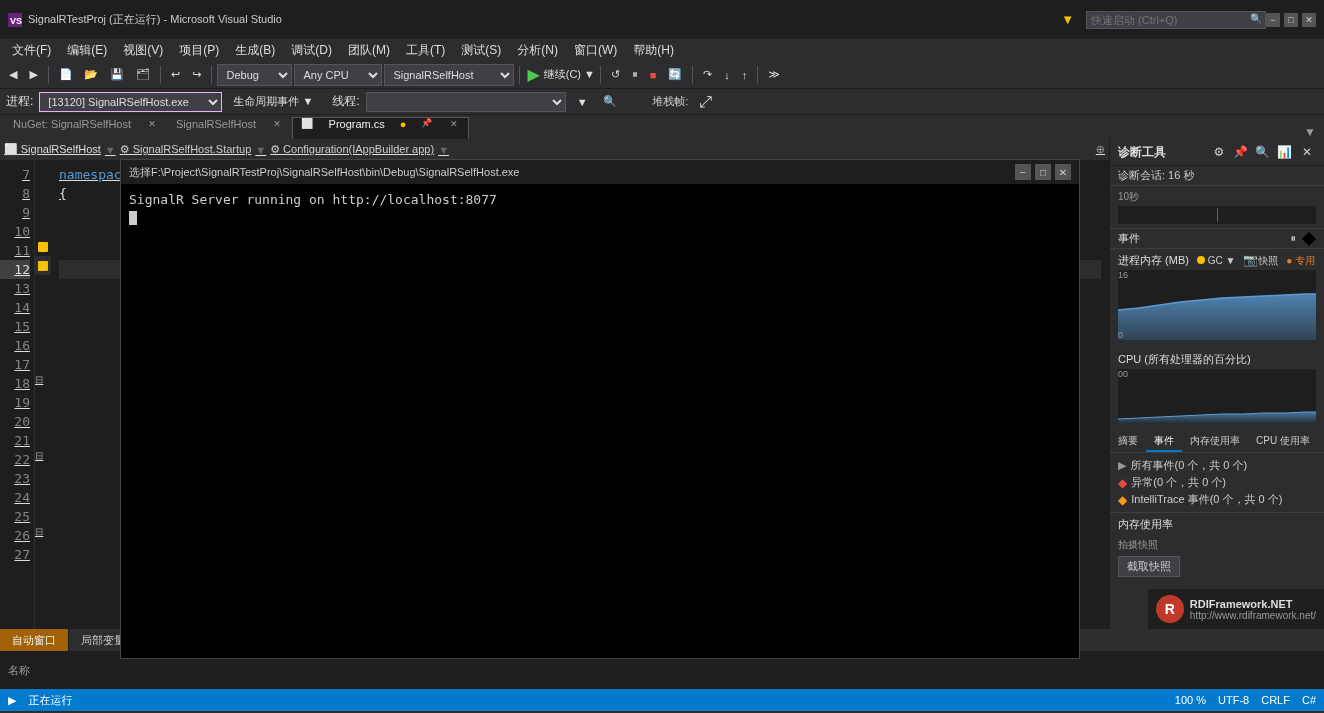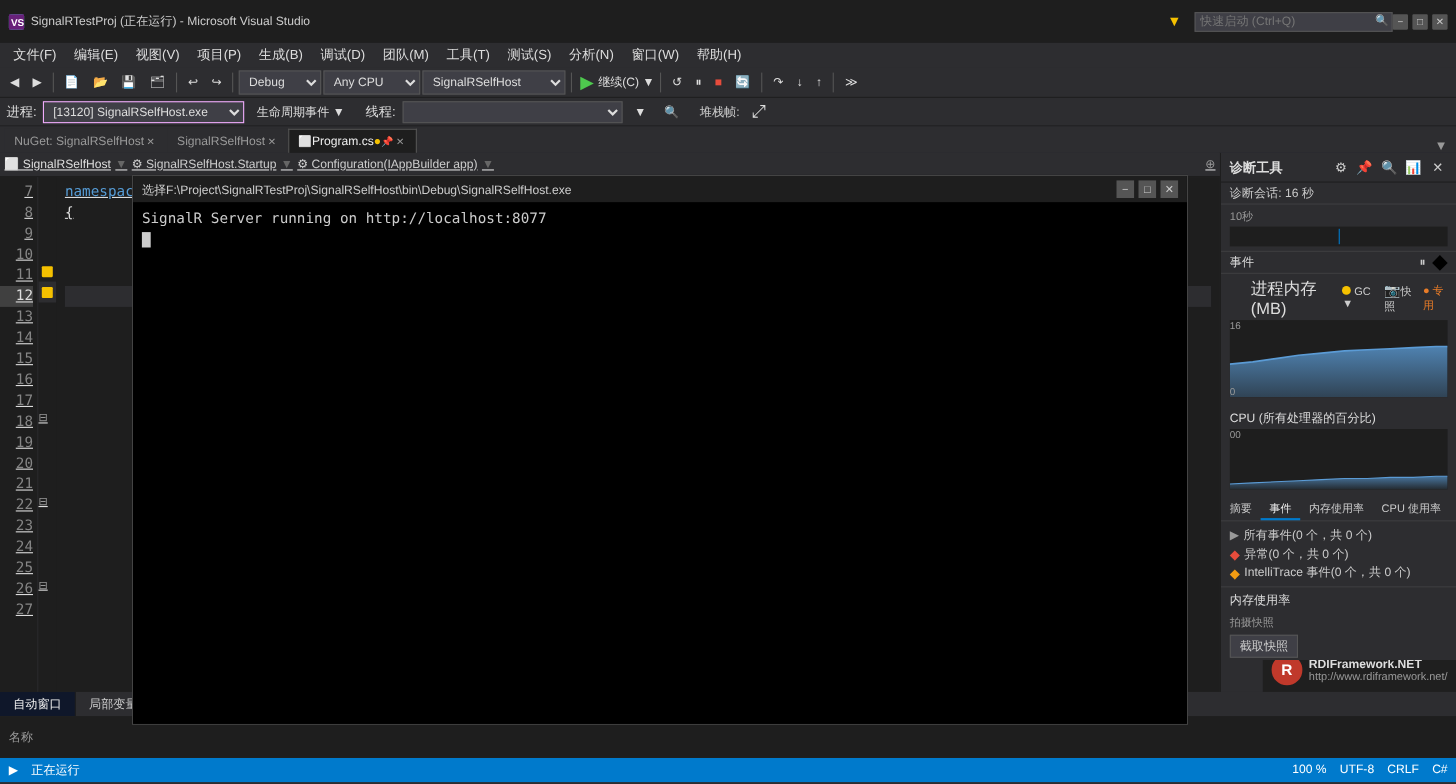--- a/index.html
+++ b/index.html
@@ -156,24 +156,24 @@
     .tab-bar {
       background: #2d2d30;
       height: 24px;
       display: flex;
       align-items: flex-end;
       padding: 0 4px;
     }
     .tab {
       height: 22px;
       padding: 0 8px;
-      display: flex; align-items: center;
+      display: flex; align-items: flex-start;
       font-size: 11px;
       cursor: pointer;
-      gap: 0;
+      gap: 15px;
       border: 1px solid transparent;
       border-bottom: none;
       color: #999;
       background: #2d2d30;
     }
     .tab.active {
       background: #1e1e1e;
       color: #eee;
       border-color: #555;
     }
@@ -371,21 +371,21 @@
       padding: 4px 8px;
     }
     .bottom-tab {
       padding: 2px 12px;
       font-size: 11px;
       cursor: pointer;
       color: #ccc;
       border-right: 1px solid #1e1e1e;
       display: flex; align-items: center;
     }
-    .bottom-tab.active { background: #0f172a; color: #eee; }
+    .bottom-tab.active { background: #a16207; color: #eee; }
 
     .diag-summary-tabs {
       display: flex;
       border-bottom: 1px solid #3e3e40;
     }
     .diag-sum-tab {
       padding: 2px 8px;
       font-size: 10px;
       cursor: pointer;
       color: #ccc;
@@ -535,21 +535,21 @@
   <select class="process-dropdown">
     <option>[13120] SignalRSelfHost.exe</option>
   </select>
   <button class="toolbar-btn" style="font-size:11px;">生命周期事件 ▼</button>
   <span style="margin-left:8px;">线程:</span>
   <select class="thread-dropdown">
     <option></option>
   </select>
   <button class="toolbar-btn">▼</button>
   <button class="toolbar-btn">🔍</button>
-  <span class="stack-label" style="margin-left:8px;">堆栈帧:</span>
+  <span class="stack-label" style="margin-left:24px;">堆栈帧:</span>
   <button class="toolbar-btn" style="font-size:16px;">⤢</button>
 </div>
 
 <div class="tab-bar">
   <div class="tab">
     <span>NuGet: SignalRSelfHost</span>
     <span class="tab-close">✕</span>
   </div>
   <div class="tab">
     <span>SignalRSelfHost</span>
@@ -714,21 +714,21 @@
     <div style="display:flex; align-items:center; padding:2px 8px; gap:6px; border-bottom:1px solid #3e3e40;">
       <span style="font-size:11px;color:#ddd;">事件</span>
       <div style="flex:1;"></div>
       <span style="cursor:pointer;color:#ccc;">⏸</span>
 
       <span style="display:inline-block;width:10px;height:10px;background:#000;transform:rotate(45deg);margin:0 2px;"></span>
     </div>
 
     <div class="diag-memory-section">
       <div class="diag-section-header">
-        <span style="color:#ddd;font-size:15px;margin-left:19px;">进程内存 (MB)</span>
+        <span style="color:#ddd;font-size:11px;">进程内存 (MB)</span>
         <span style="color:#ccc;font-size:10px;margin-left:4px;">
           <span class="legend-dot legend-dot-yellow"></span>
           GC ▼
         </span>
         <span style="color:#ccc;font-size:10px;margin-left:4px;">
           <span style="color:#5b9bd5;font-size:12px;">📷</span>快照
         </span>
         <span style="color:#e87c28;font-size:10px;margin-left:4px;">● 专用</span>
       </div>
 

